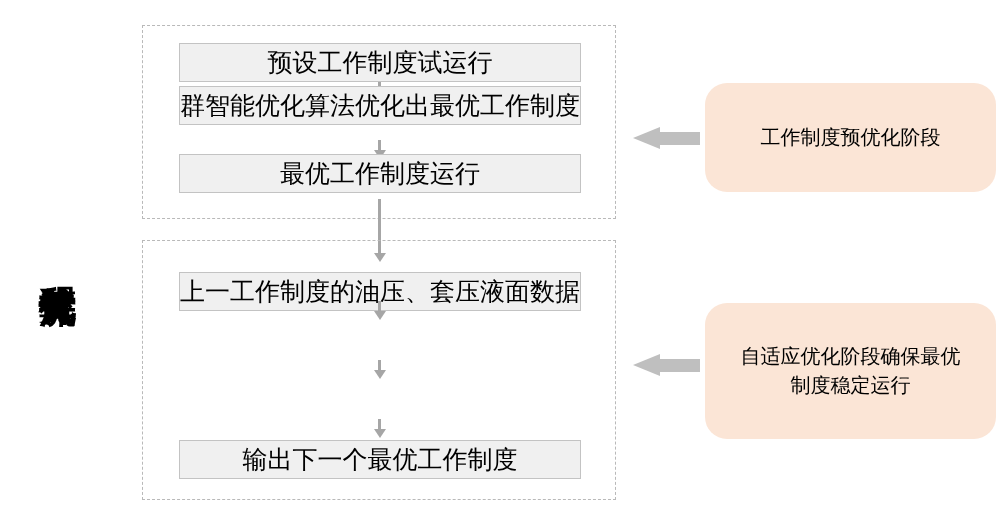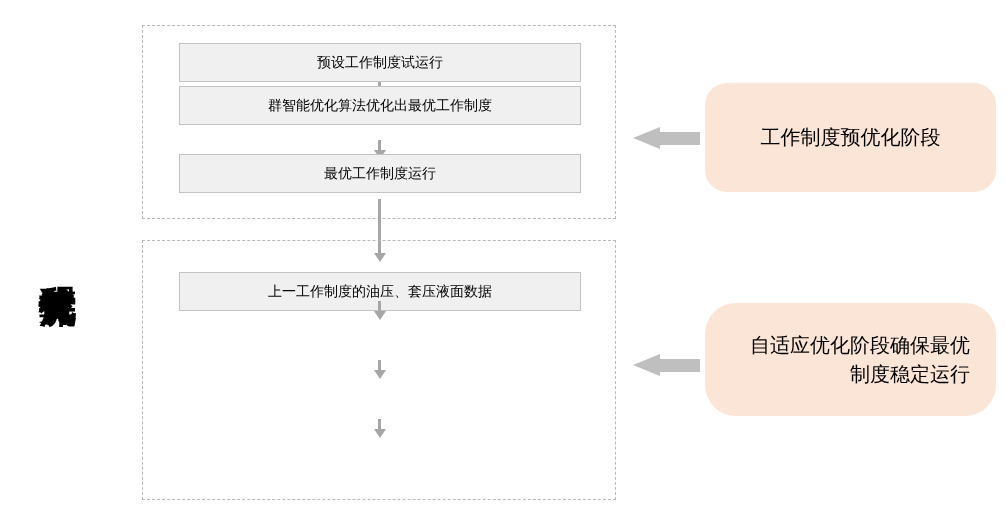--- a/index.html
+++ b/index.html
@@ -50,21 +50,21 @@
 
   
   .step {
     position: absolute;
     box-sizing: border-box;
     background: #f0f0f0;
     border: 1px solid #c3c3c3;
     display: flex;
     align-items: center;
     justify-content: center;
-    font-size: 14px;
+    font-size: 25px;
     color: #000000;
     white-space: nowrap;
     left: 179px;
     width: 402px;
     height: 39px;
   }
 
   
   .conn {
     position: absolute;
@@ -112,28 +112,28 @@
 
   
   .phase {
     position: absolute;
     box-sizing: border-box;
     background: #fbe5d6;
     border-radius: 22px;
     display: flex;
     align-items: center;
     justify-content: center;
-    text-align: right;
+    text-align: center;
     font-size: 20px;
     color: #000000;
     line-height: 1.45;
     padding: 11px 26px;
   }
   #phase-pre   { left: 705px; top: 83px;  width: 291px; height: 109px; }
-  #phase-adapt { left: 705px; top: 303px; width: 291px; height: 113px; border-radius: 31px; }
+  #phase-adapt { left: 705px; top: 303px; width: 291px; height: 136px; }
 </style>
 </head>
 <body>
 
 <div id="canvas">
 
   <div class="vtitle">气井优化计算流程</div>
 
   <div class="group" id="group-pre"></div>
 
@@ -154,20 +154,21 @@
   <div class="step" style="top:272px;">上一工作制度的油压、套压液面数据</div>
 
   <div class="conn" style="top:301px; height:11px;"></div>
 
 
   <div class="conn" style="top:360px; height:11px;"></div>
 
 
   <div class="conn" style="top:419px; height:11px;"></div>
 
+  <div class="step" style="top:440px;">输出下一个最优工作制度</div>
 
   <div class="bigarrow" style="left:633px; top:127px;">
     <div class="shaft"></div>
     <div class="head"></div>
   </div>
 
   <div class="bigarrow" style="left:633px; top:354px;">
     <div class="shaft"></div>
     <div class="head"></div>
   </div>

